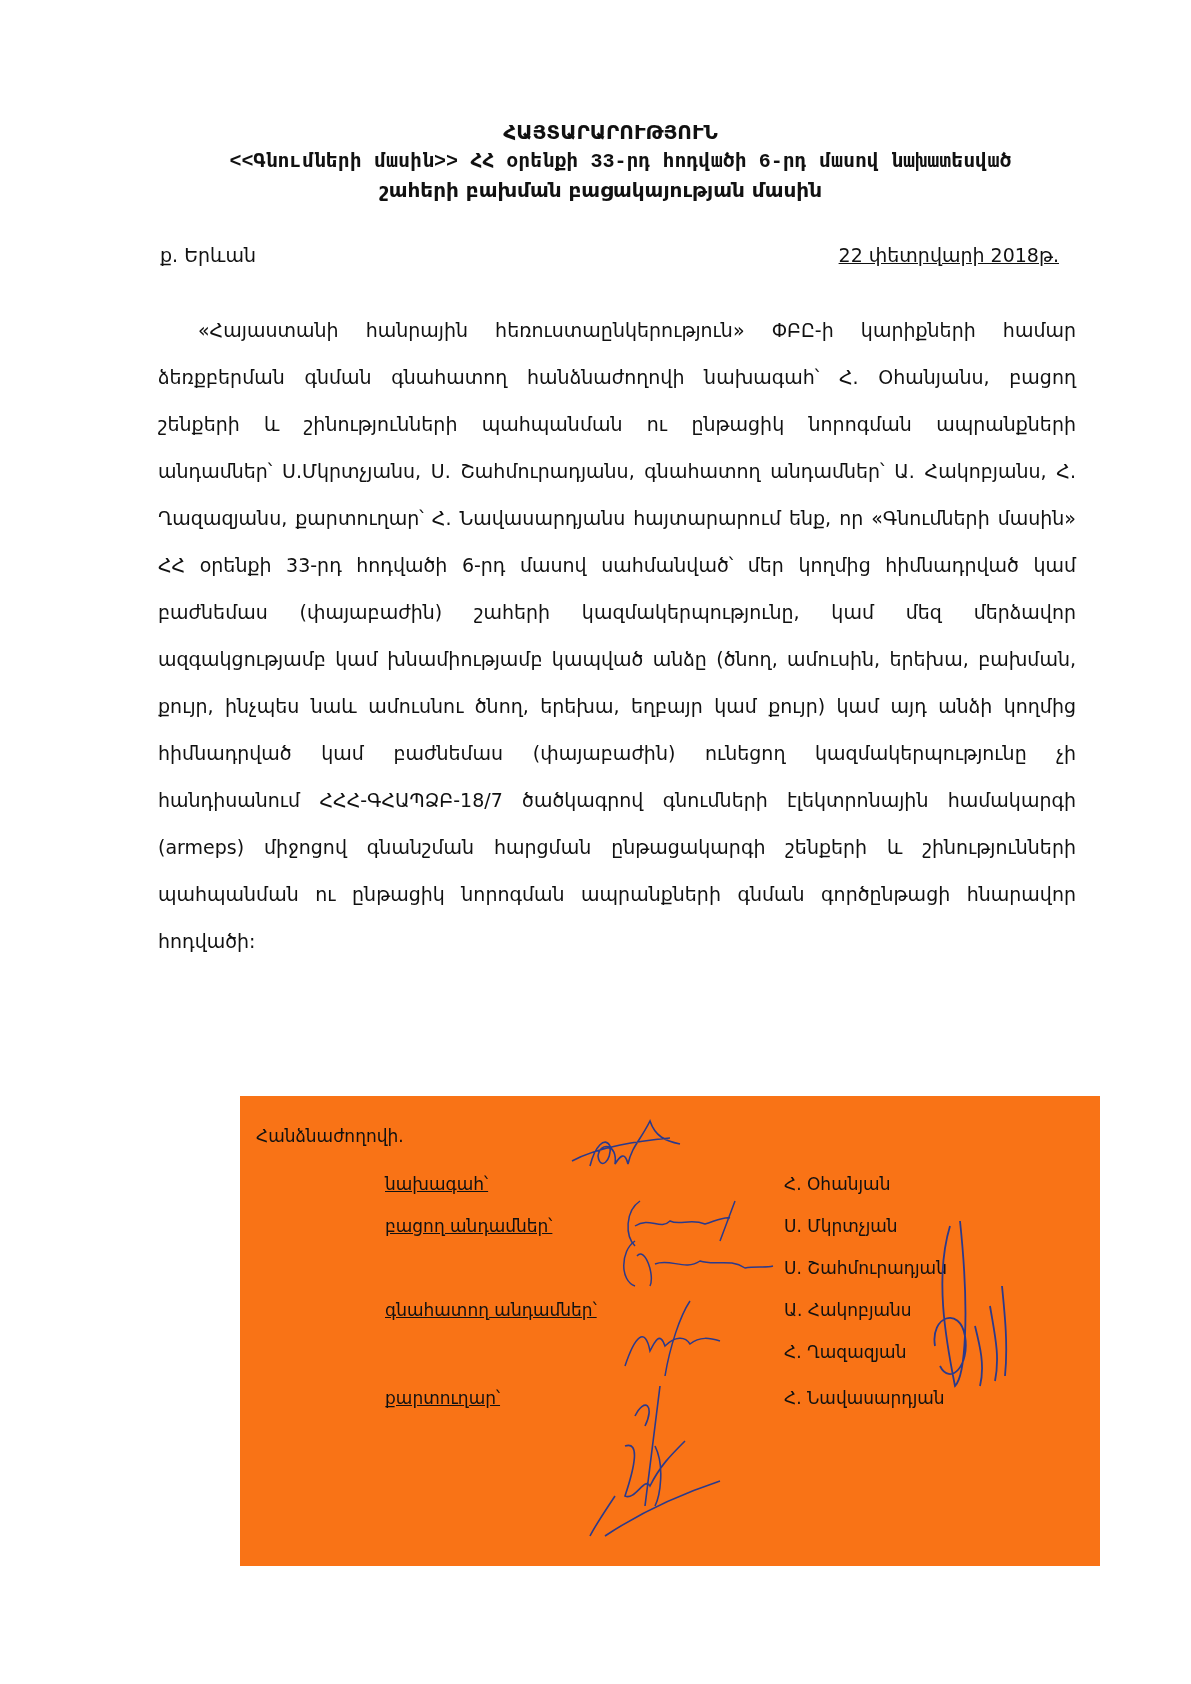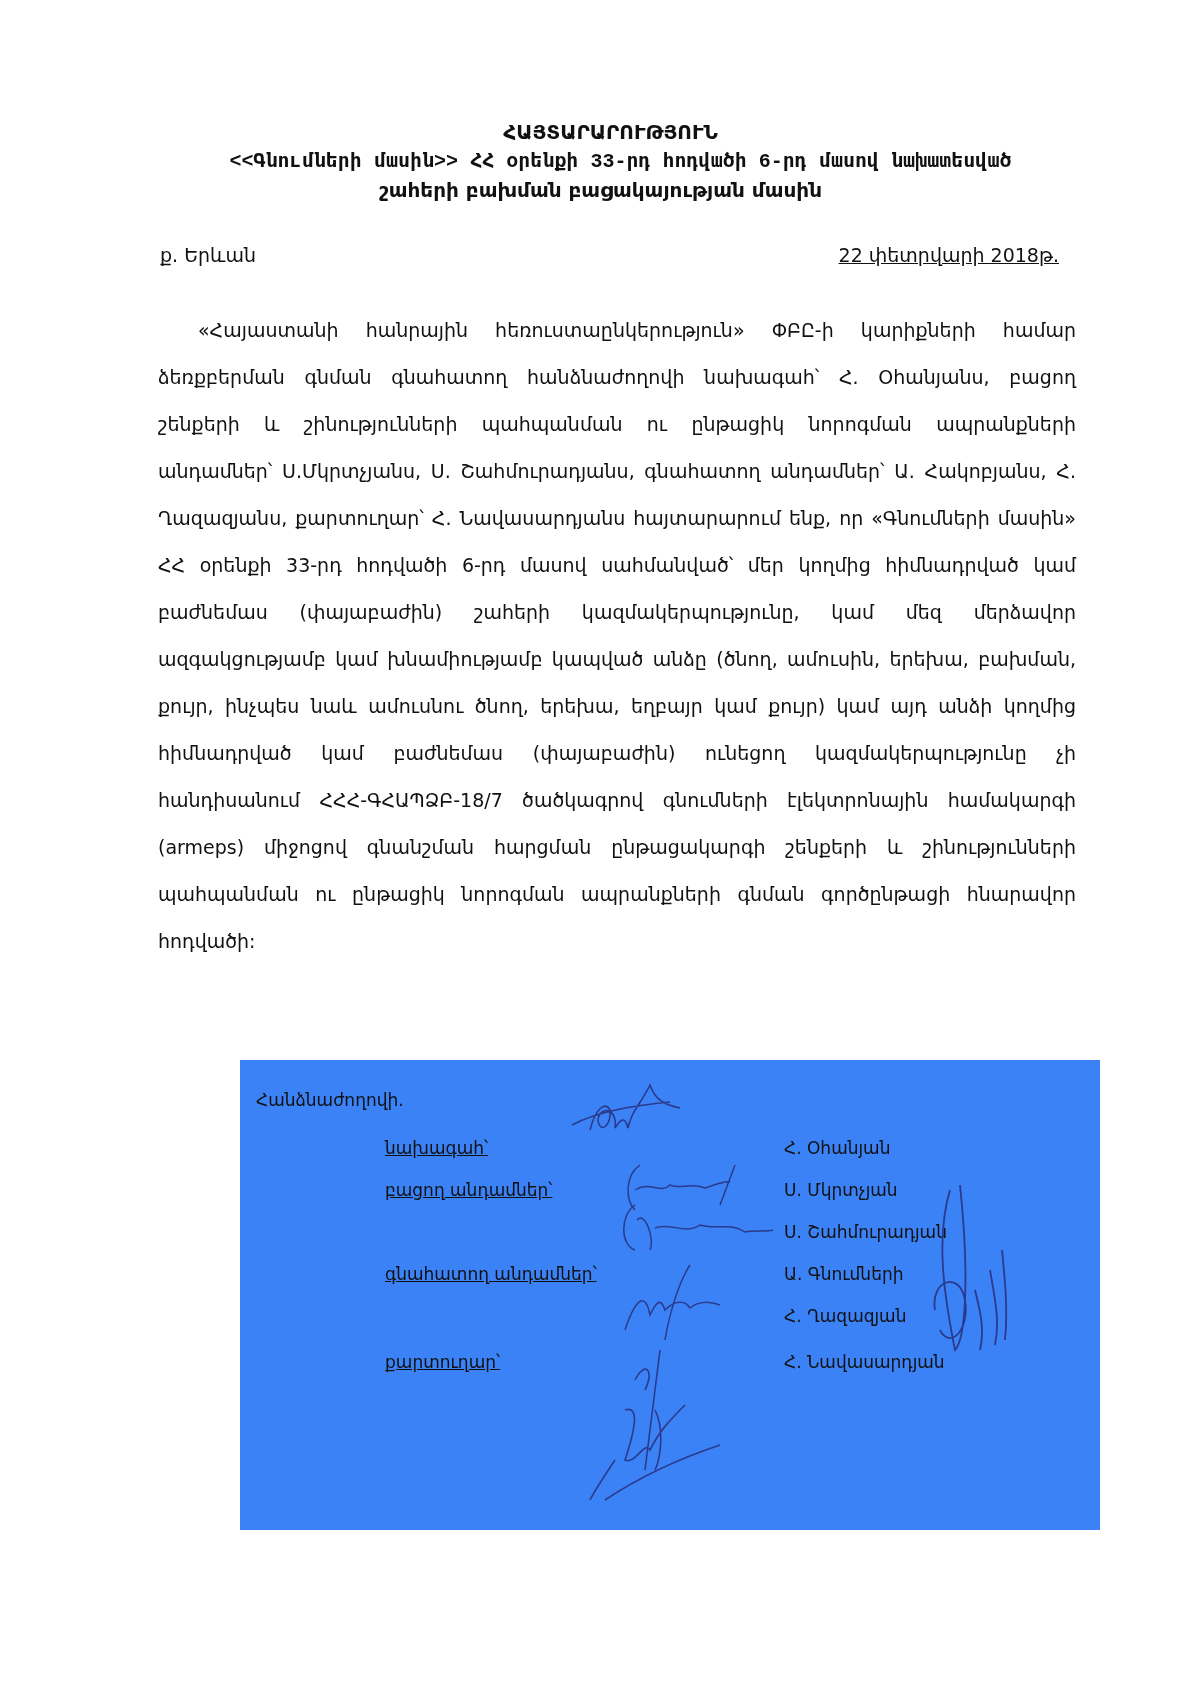--- a/index.html
+++ b/index.html
@@ -10,22 +10,22 @@
   .title-block .t1 { display: block; padding-left: 40px; }
   .title-block .t2 { display: block; padding-left: 60px; font-family: Liberation Mono, monospace; }
   .title-block .t3 { display: block; padding-left: 20px; }
   .place { position: absolute; left: 160px; top: 244px; font-size: 19px; }
   .date  { position: absolute; right: 132px; top: 244px; font-size: 19px; text-decoration: underline; }
   .body-text { position: absolute; left: 142px; top: 307px; width: 918px;
                font-size: 19px; line-height: 47px; text-align: justify; margin-left: 16px; }
   .body-line { display: block; text-align: justify; text-align-last: justify; white-space: nowrap; }
   .body-line.first { text-indent: 40px; }
   .body-line.last { text-align-last: left; }
-  .sig-area { position: absolute; left: 240px; top: 1060px; width: 860px; height: 470px;
-              background: #3b82f6; }
+  .sig-area { position: absolute; left: 240px; top: 1096px; width: 860px; height: 470px;
+              background: #f97316; }
   .sig-heading { position: absolute; left: 16px; top: 30px; font-size: 17px; }
   .role { position: absolute; left: 145px; font-size: 17px; text-decoration: underline; }
   .name { position: absolute; left: 544px; font-size: 17px; }
   .signature { position: absolute; }
   .signature svg { display: block; }
 </style>
 </head>
 <body>
 
 <div class="title-block">
@@ -59,21 +59,21 @@
 
   <div class="role" style="top:78px">նախագահ՝</div>
   <div class="name" style="top:78px">Հ. Օհանյան</div>
 
   <div class="role" style="top:120px">բացող անդամներ՝</div>
   <div class="name" style="top:120px">Ս. Մկրտչյան</div>
 
   <div class="name" style="top:162px">Ս. Շահմուրադյան</div>
 
   <div class="role" style="top:204px">գնահատող անդամներ՝</div>
-  <div class="name" style="top:204px">Ա. Գնումների</div>
+  <div class="name" style="top:204px">Ա. Հակոբյանս</div>
 
   <div class="name" style="top:246px">Հ. Ղազազյան</div>
 
   <div class="role" style="top:292px">քարտուղար՝</div>
   <div class="name" style="top:292px">Հ. Նավասարդյան</div>
 
   <div class="signature" style="left:330px;top:20px">
     <svg width="120" height="70" viewBox="0 0 120 70" fill="none" stroke="#2b3a8c" stroke-width="1.6">
       <path d="M2 45 C30 30 70 25 100 22 M20 50 C25 30 35 20 40 30 C42 45 30 55 28 40 C30 25 48 28 45 48 C50 40 55 35 58 48 C62 30 70 25 80 5 C85 20 95 25 110 28"></path>
     </svg>

